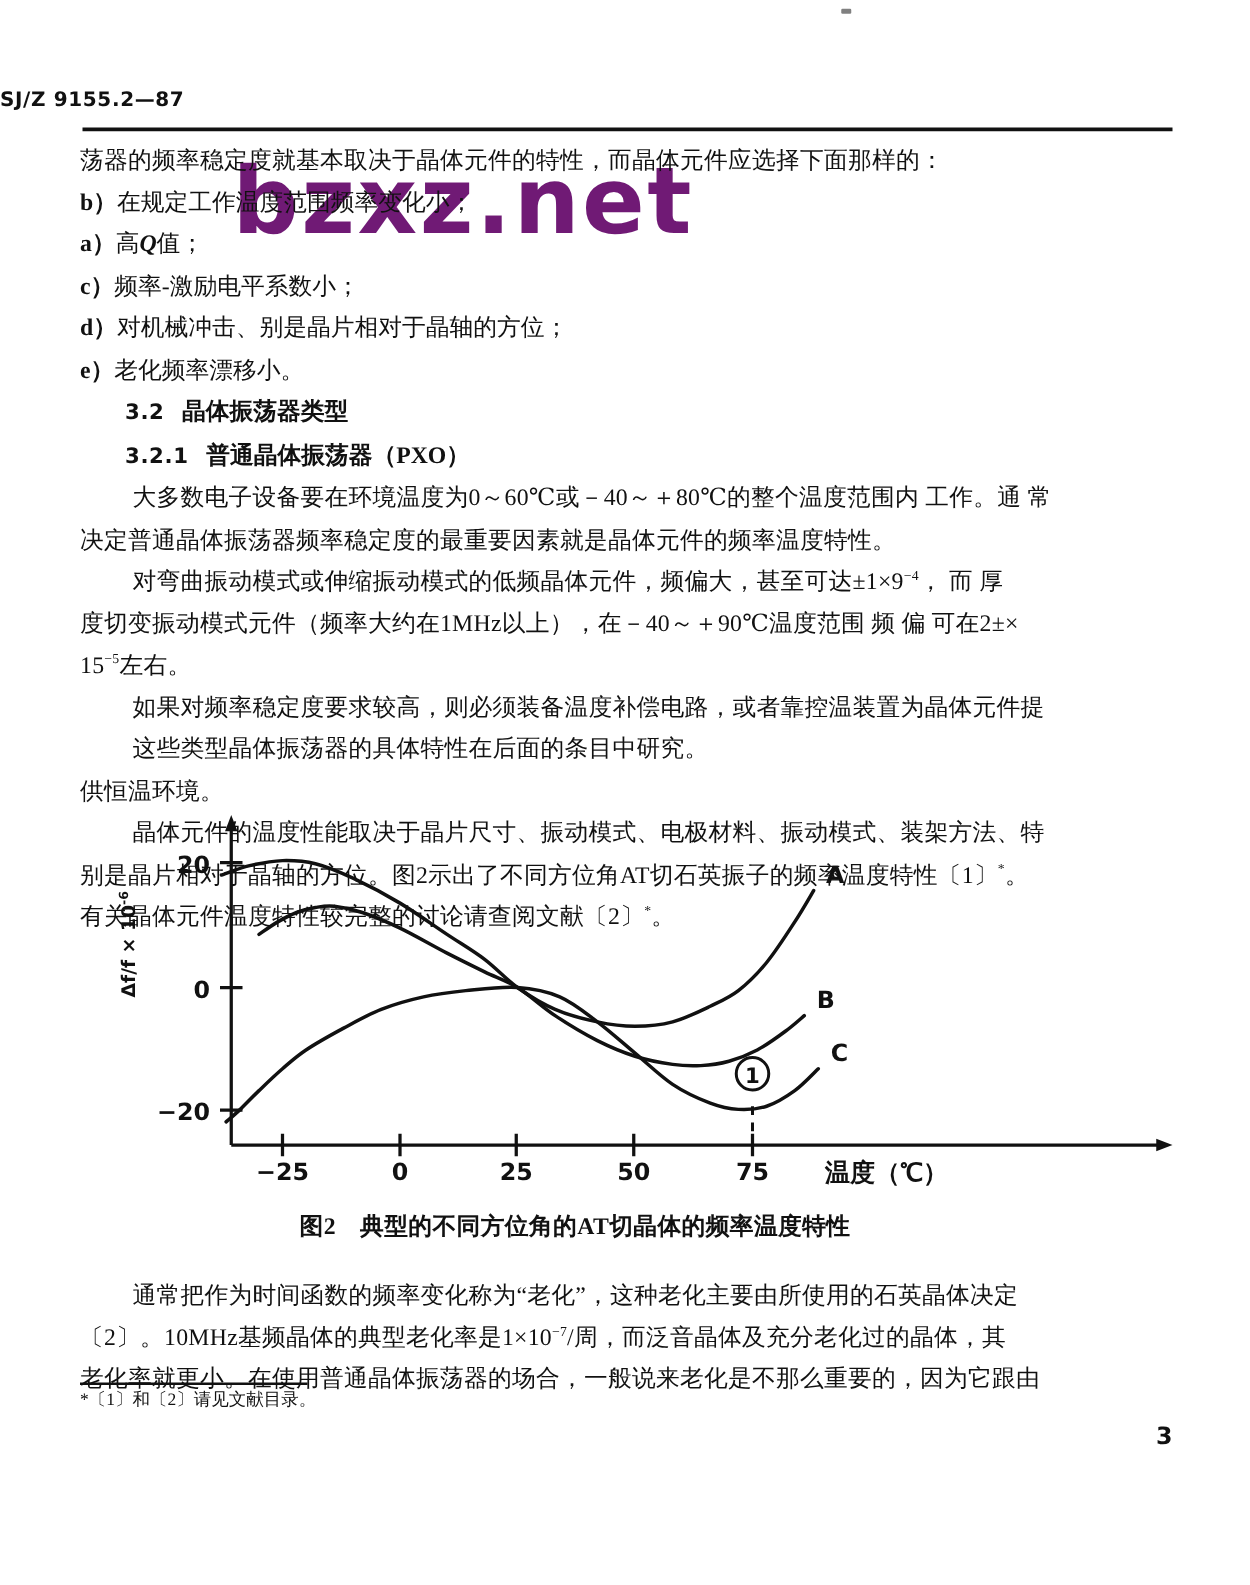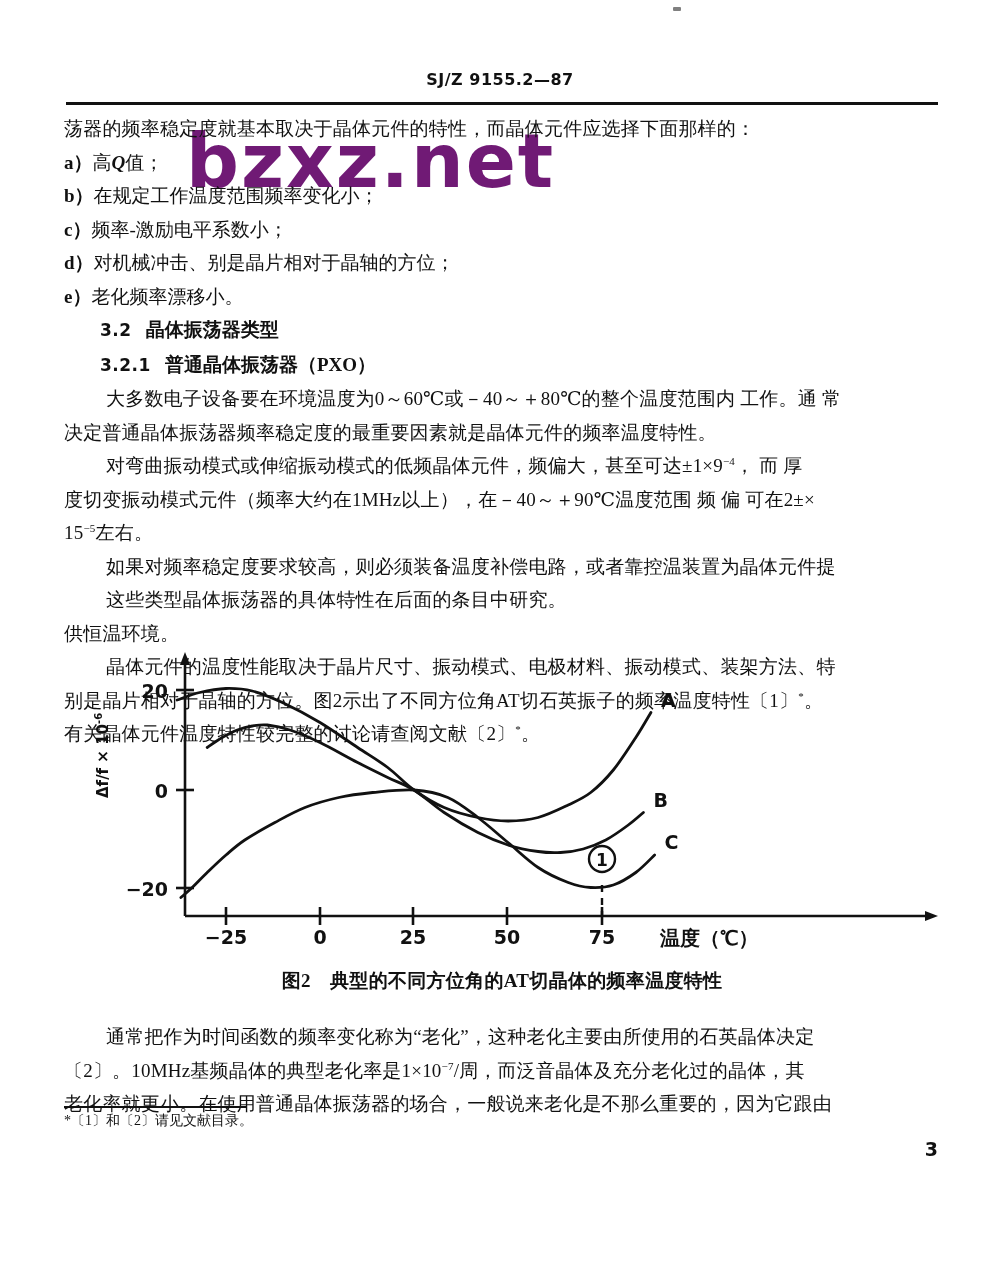--- a/index.html
+++ b/index.html
@@ -39,21 +39,20 @@
     background: #555;
     border-radius: 1px;
     opacity: .75;
   }
   
   .std-no {
     position: absolute;
     left: 0;
     top: 70px;
     width: 1000px;
-    text-align: center;
     font-family: "DejaVu Sans", sans-serif;
     font-weight: 700;
     font-size: 16px;
     letter-spacing: .5px;
     z-index: 3;
   }
   .rule-top {
     position: absolute;
     left: 66px;
     top: 102px;
@@ -129,21 +128,20 @@
   .fig-caption {
     position: absolute;
     left: 0;
     top: 968px;
     width: 920px;
     text-align: center;
     font-size: 19px;
     font-weight: 700;
     letter-spacing: .3px;
     z-index: 3;
-    margin-left: 42px;
   }
   
   .fn-rule {
     position: absolute;
     left: 64px;
     top: 1106px;
     width: 182px;
     height: 2px;
     background: #111;
     z-index: 3;
@@ -180,23 +178,23 @@
 
   <div class="watermark">bzxz.net</div>
 
   <div class="std-no">SJ/Z 9155.2—87</div>
   <div class="rule-top"></div>
 
   <div class="content">
 
     <p class="ln">荡器的频率稳定度就基本取决于晶体元件的特性，而晶体元件应选择下面那样的：</p>
 
+    <p class="item"><span class="ser">b）</span><span>在规定工作温度范围频率变化小；</span></p>
+
     <p class="item"><span class="ser">a）</span><span>高</span><span class="ital">Q</span><span>值；</span></p>
-
-    <p class="item"><span class="ser">b）</span><span>在规定工作温度范围频率变化小；</span></p>
 
     <p class="item"><span class="ser">c）</span><span>频率-激励电平系数小；</span></p>
 
     <p class="item"><span class="ser">d）</span><span>对机械冲击、别是晶片相对于晶轴的方位；</span></p>
 
     <p class="item"><span class="ser">e）</span><span>老化频率漂移小。</span></p>
 
     <p class="sub-head"><span class="num">3.2</span><span class="gap"></span><span>晶体振荡器类型</span></p>
 
     <p class="sub-head"><span class="num">3.2.1</span><span class="gap"></span><span>普通晶体振荡器（PXO）</span></p>

